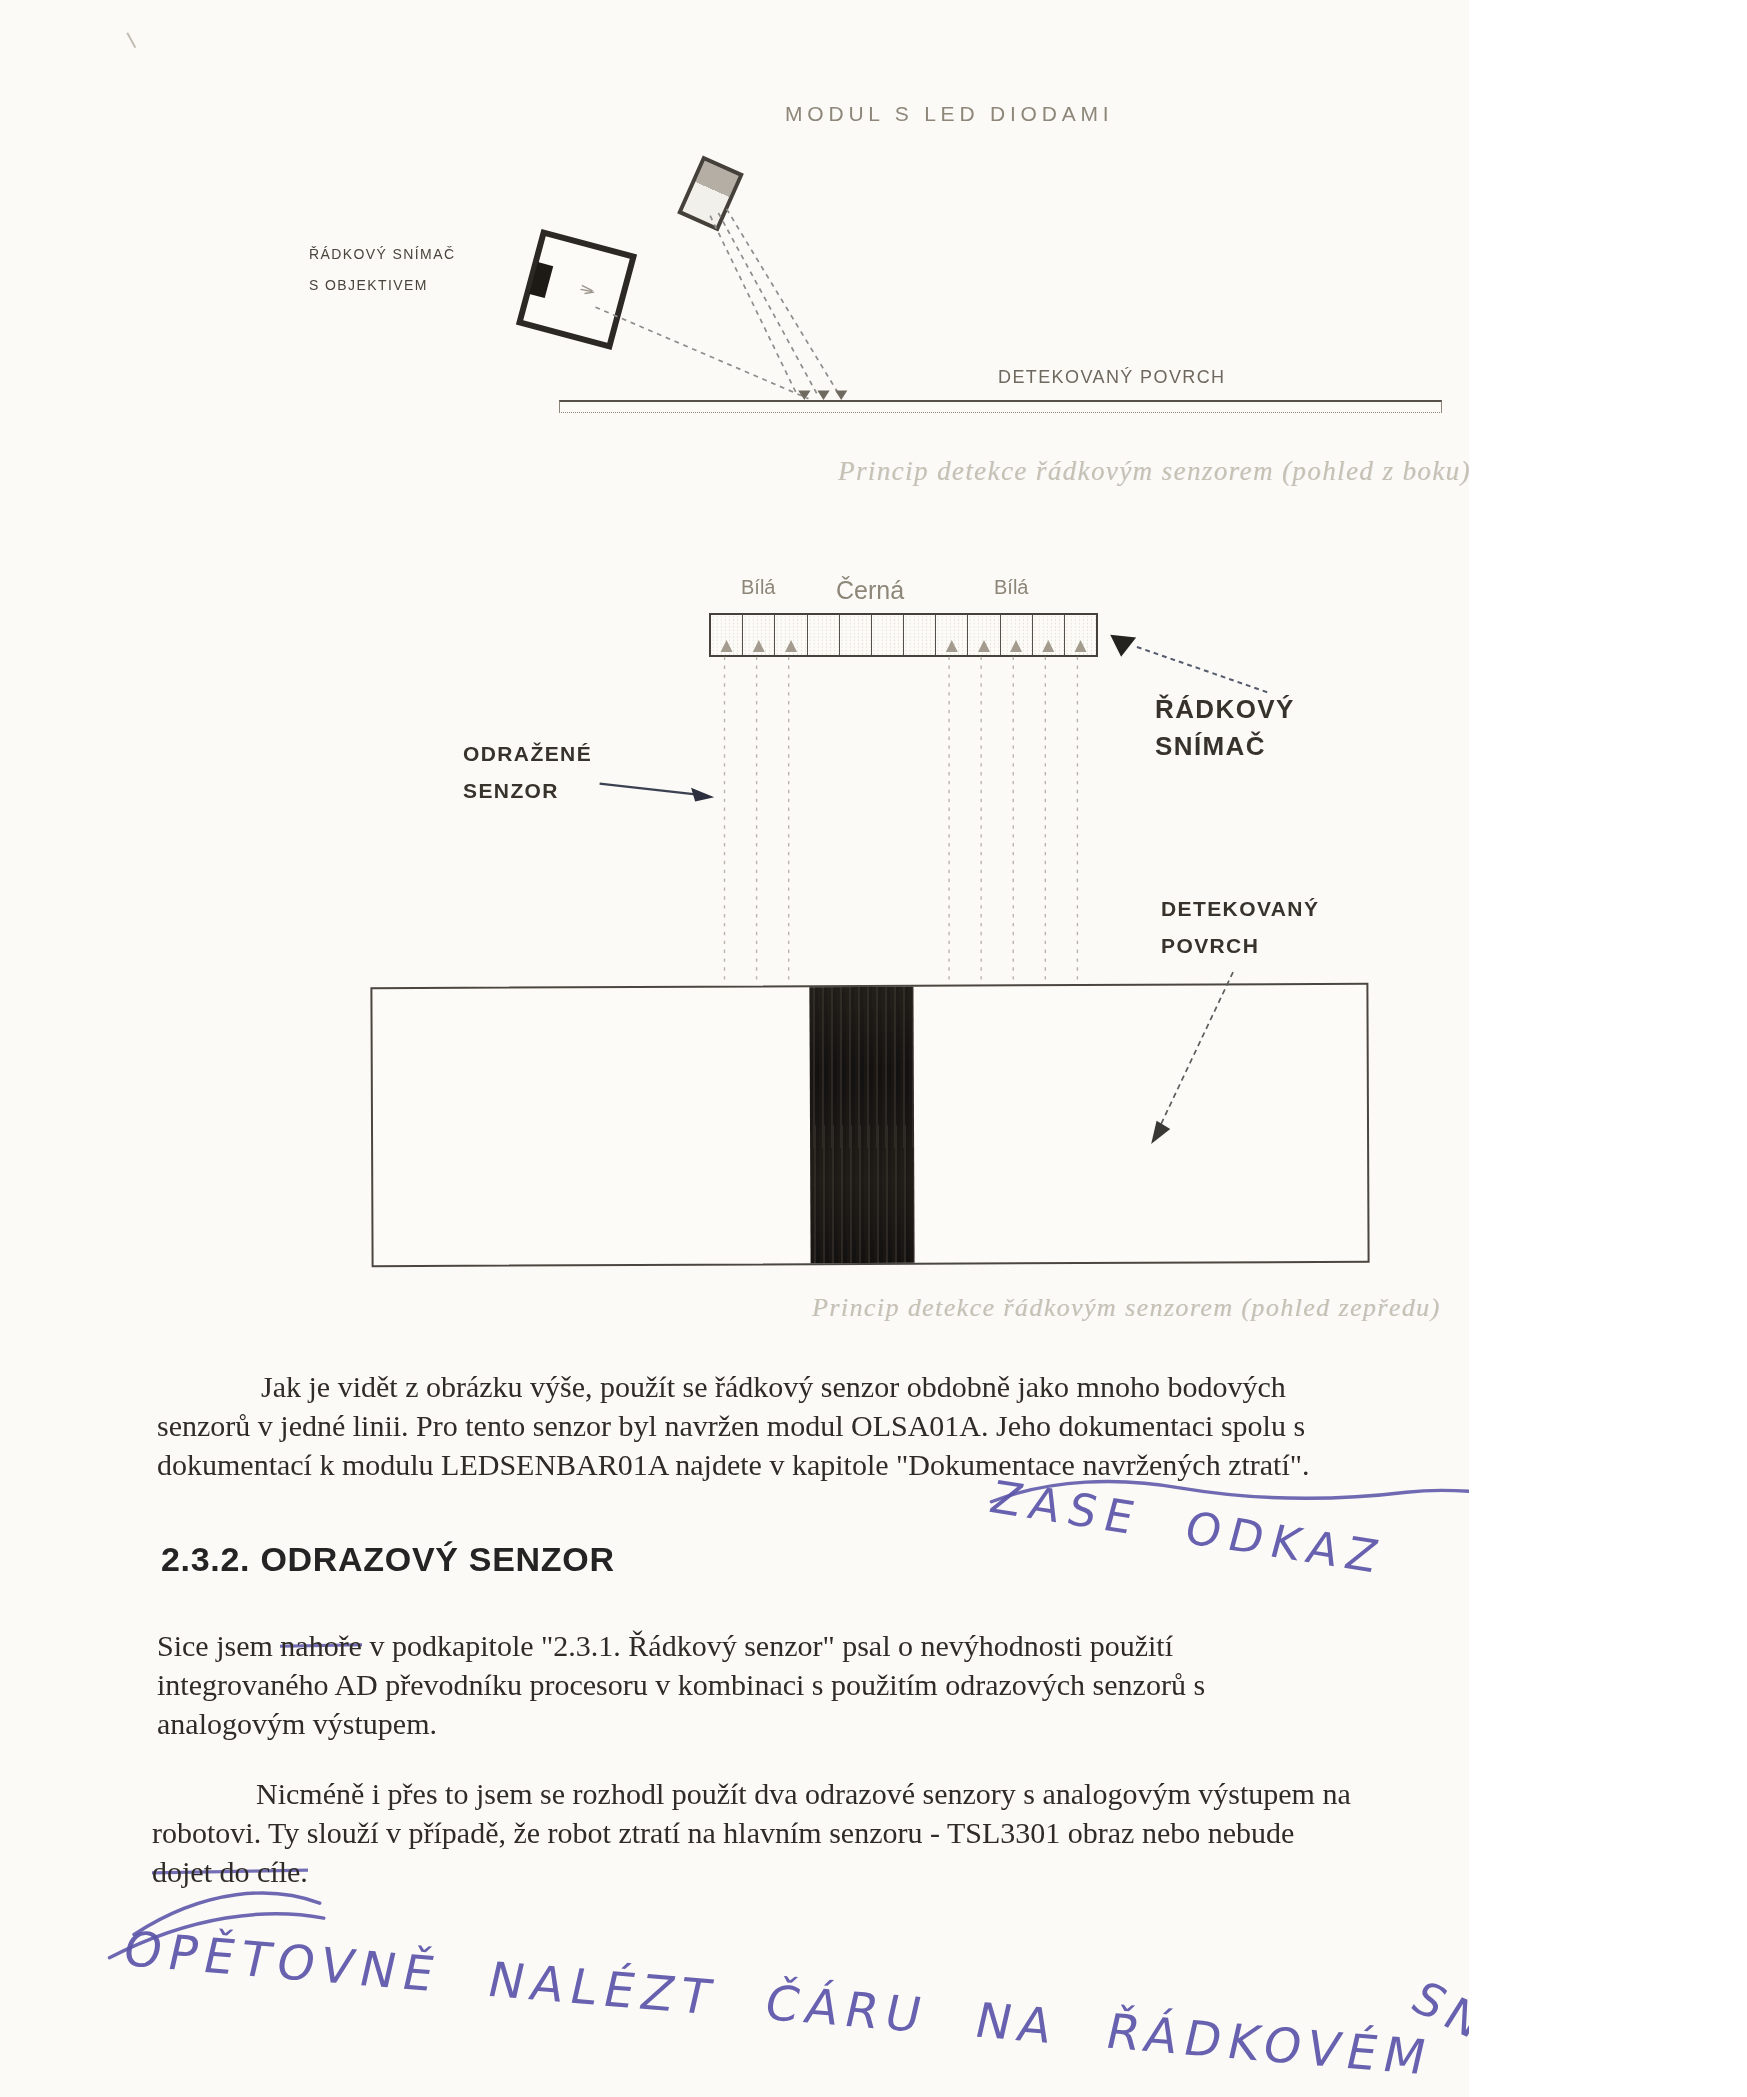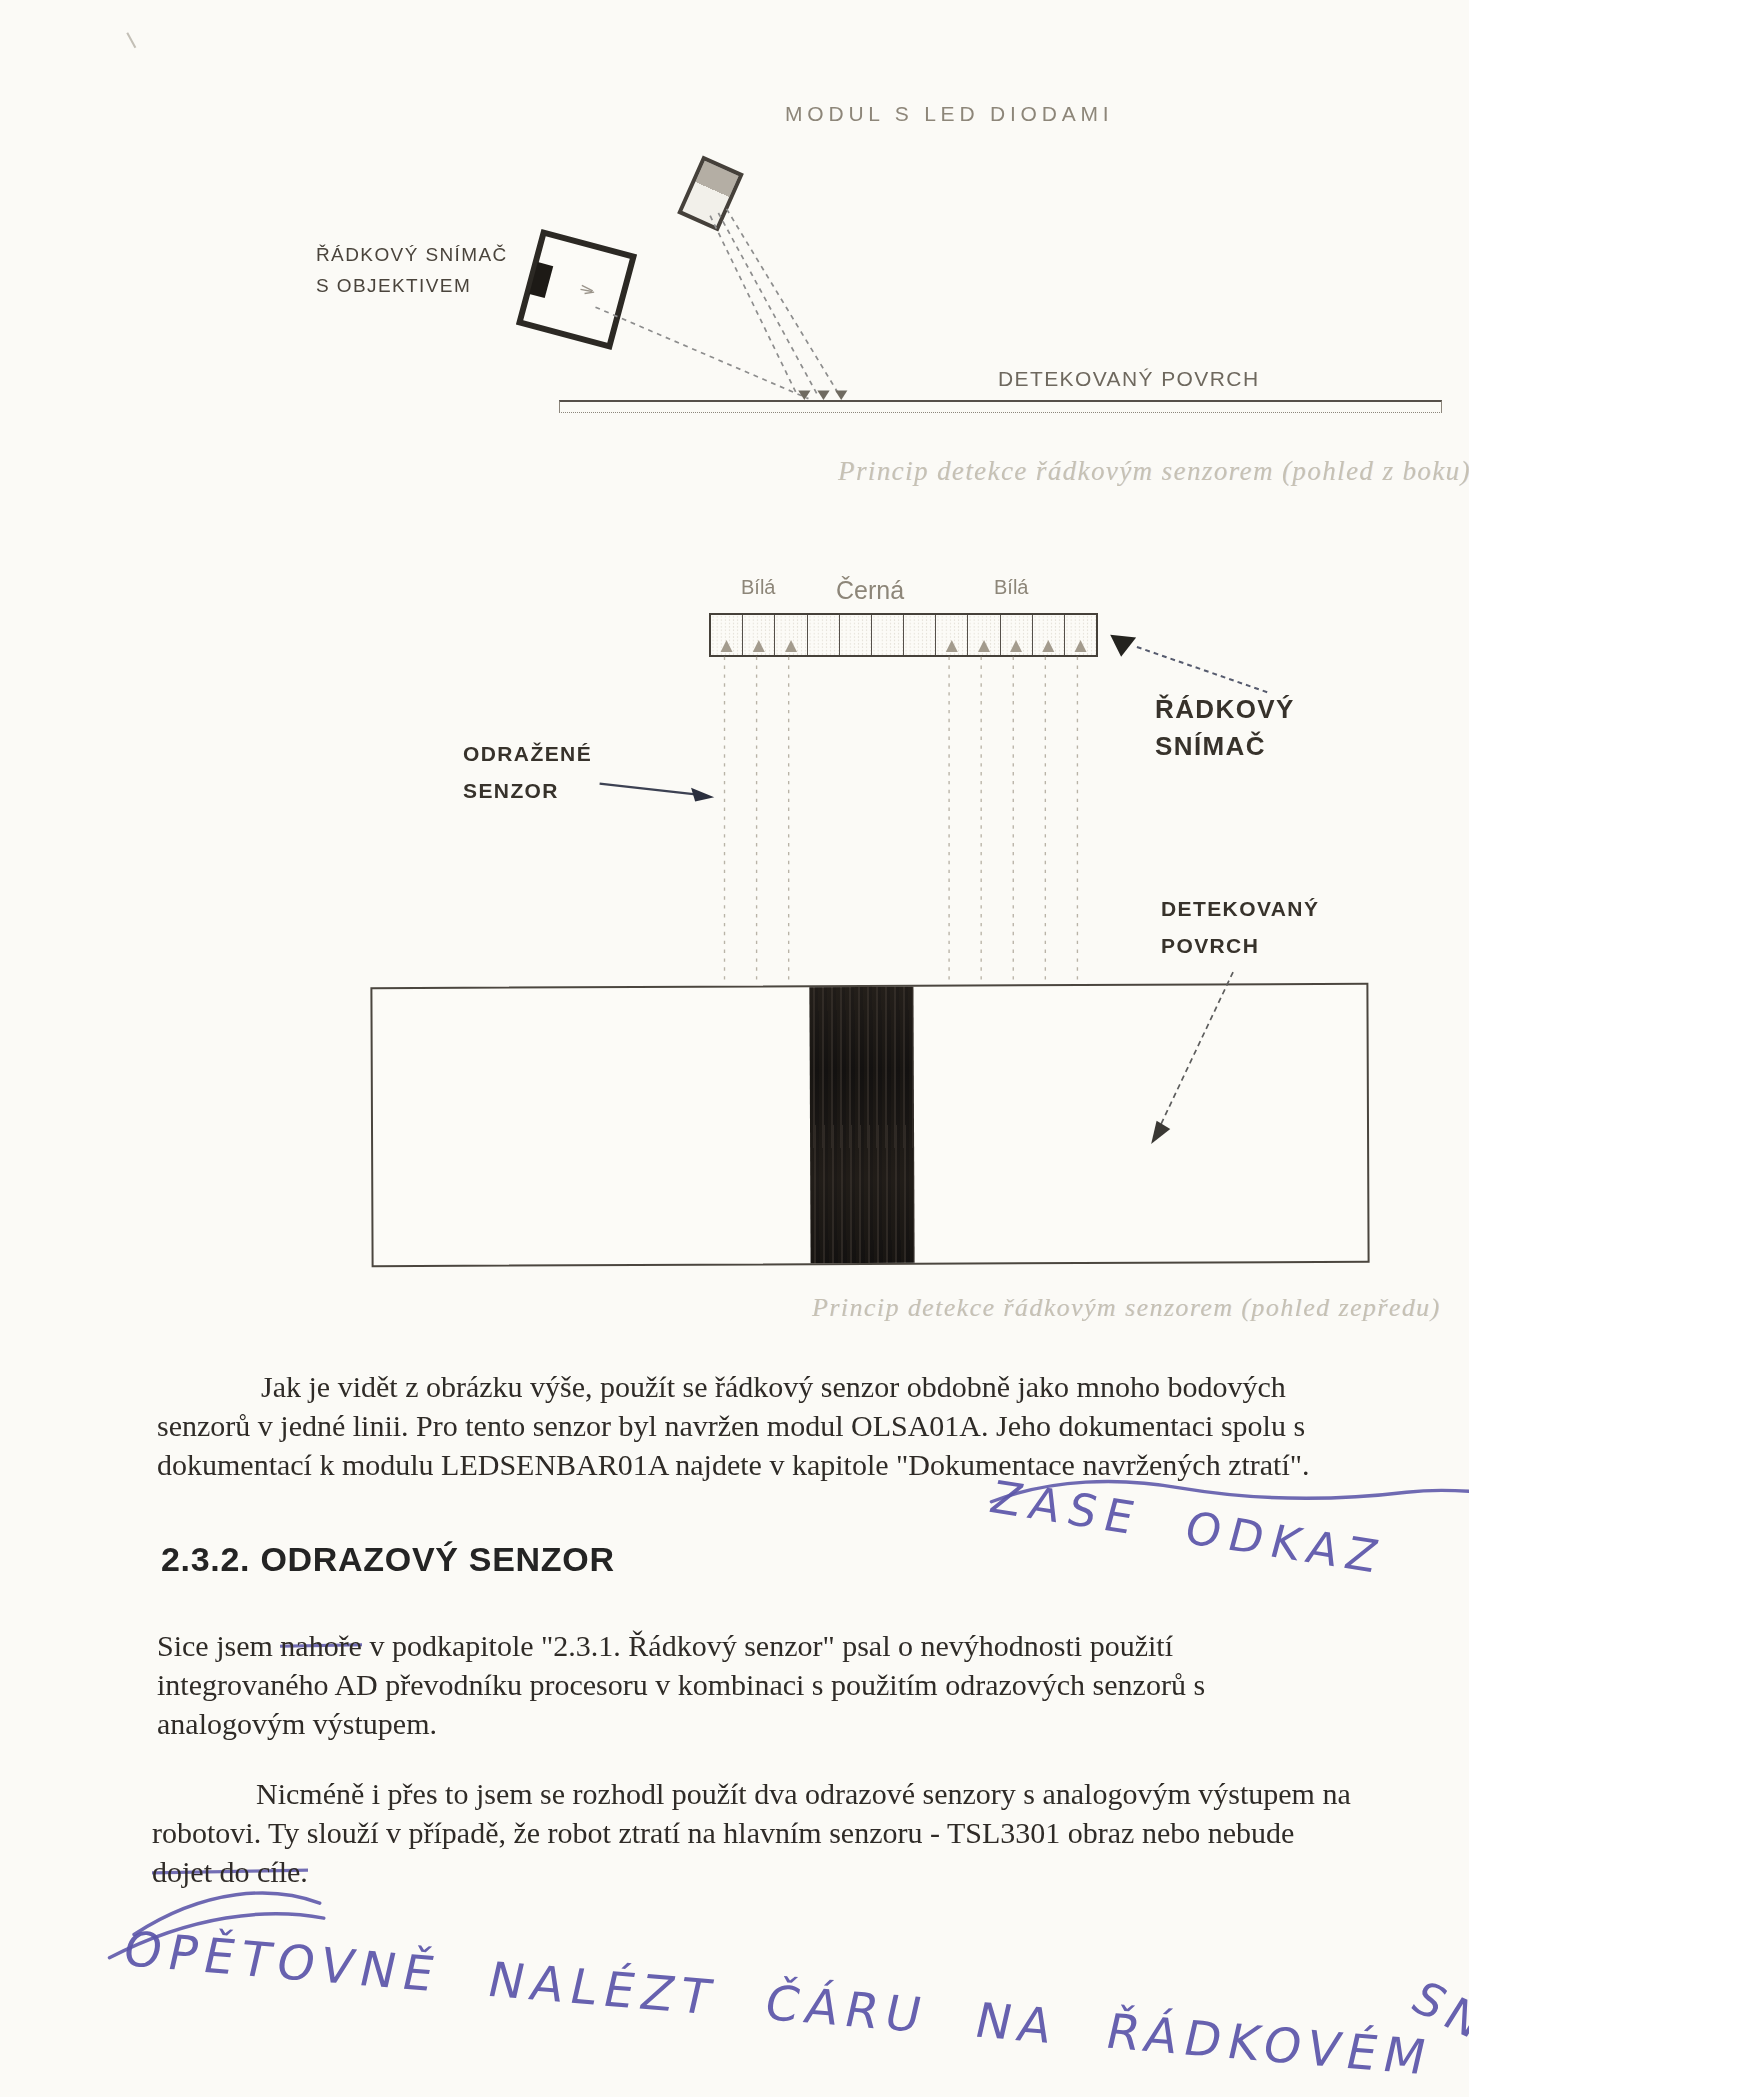--- a/index.html
+++ b/index.html
@@ -76,31 +76,31 @@
 </head>
 <body>
 
 <div class="stage">
   <div class="wood"></div>
 
   <div class="paper">
 
     <div class="abs dlabel faint" style="left:785px;top:102px;font-size:21px;letter-spacing:4.8px;">MODUL S LED DIODAMI</div>
 
-    <div class="abs dlabel" style="left:309px;top:239px;font-size:19px;line-height:31px;color:#4a443c;letter-spacing:1.4px;margin-left:7px;">
+    <div class="abs dlabel" style="left:309px;top:239px;font-size:14px;line-height:31px;color:#4a443c;letter-spacing:1.4px;">
       <div>ŘÁDKOVÝ SNÍMAČ</div>
       <div>S OBJEKTIVEM</div>
     </div>
 
     <div class="abs module-box"></div>
     <div class="abs sensor-box">
       <div class="lens"></div>
     </div>
 
-    <div class="abs dlabel" style="left:998px;top:367px;font-size:21px;color:#6e6ipx;color:#6e685e;letter-spacing:1.4px;">DETEKOVANÝ POVRCH</div>
+    <div class="abs dlabel" style="left:998px;top:367px;font-size:18px;color:#6e6ipx;color:#6e685e;letter-spacing:1.4px;">DETEKOVANÝ POVRCH</div>
 
     <div class="abs surface-bar"></div>
 
     <div class="abs caption" style="left:838px;top:456px;font-size:27px;">Princip detekce řádkovým senzorem (pohled z boku)</div>
 
     <div class="abs dlabel faint" style="left:741px;top:576px;font-size:20px;">Bílá</div>
     <div class="abs dlabel faint" style="left:836px;top:576px;font-size:25px;">Černá</div>
     <div class="abs dlabel faint" style="left:994px;top:576px;font-size:20px;">Bílá</div>
 
     <div class="abs cell-array">

